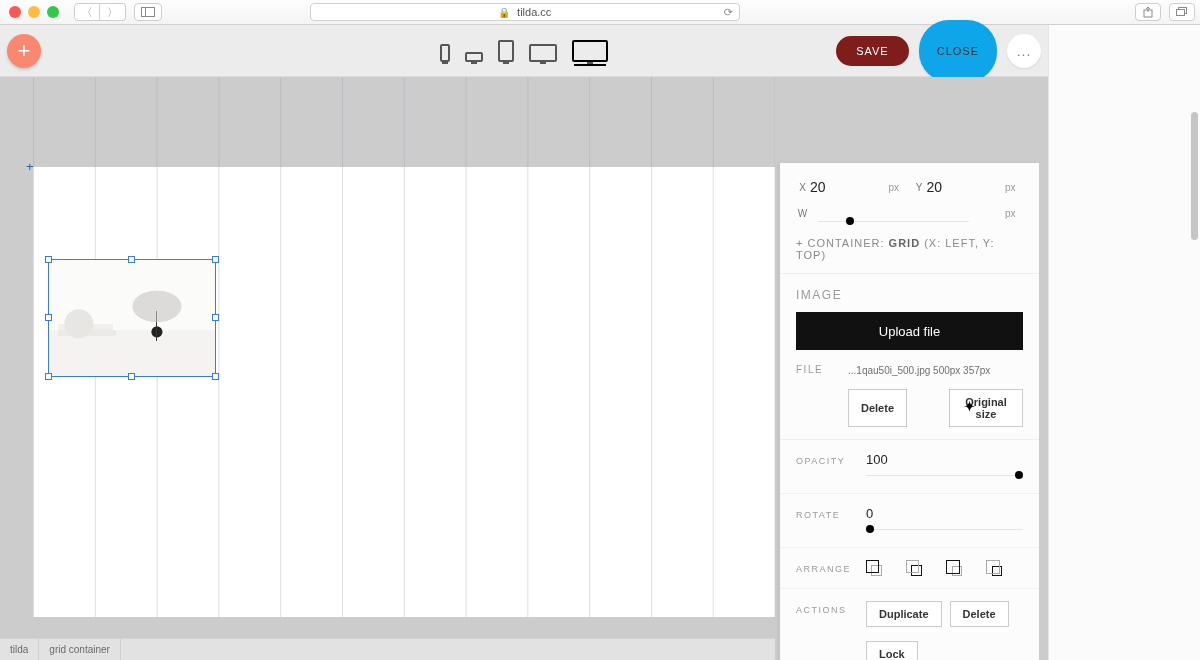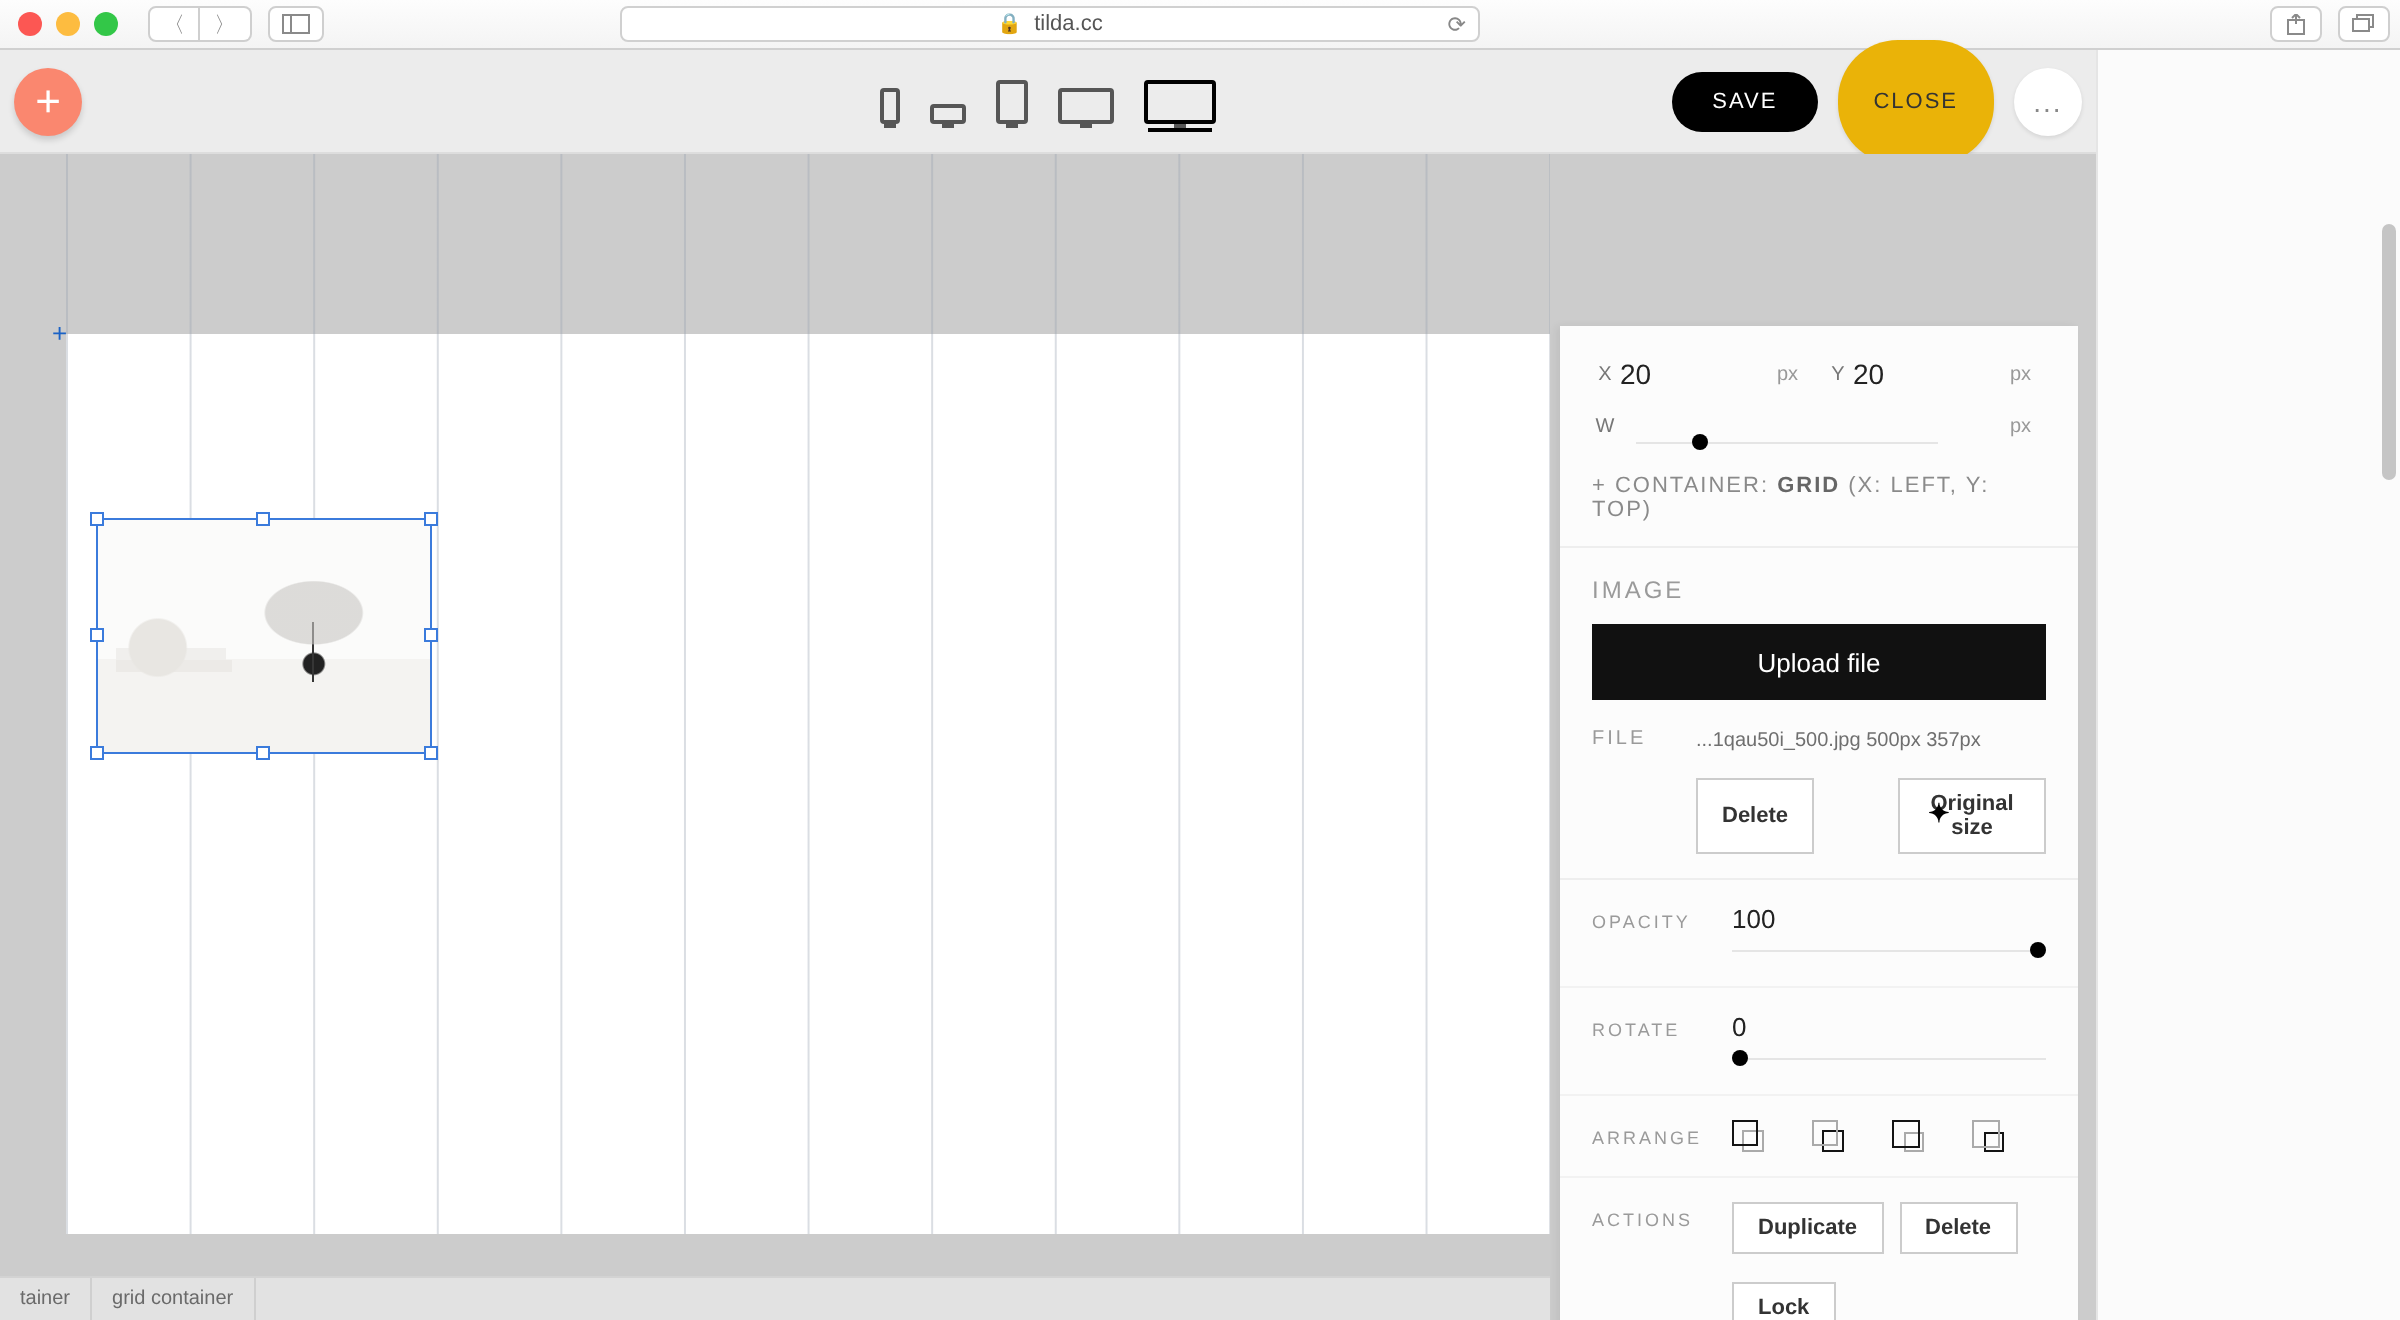--- a/index.html
+++ b/index.html
@@ -60,25 +60,25 @@
   .bp::after{content:""; position:absolute; left:50%; transform:translateX(-50%);
     bottom:-4px; width:6px; height:2px; background:#565656;}
   .bp.phone-p{width:10px;height:18px;}
   .bp.phone-l{width:18px;height:10px;}
   .bp.tablet {width:16px;height:22px;}
   .bp.laptop {width:28px;height:18px;}
   .bp.desktop{width:36px;height:22px; border-color:#000;}
   .bp-underline{position:absolute; bottom:-6px; left:0; right:0; height:2px; background:#000;}
   .top-actions{position:absolute; right:7px; display:flex; gap:10px; align-items:center;}
   .save-btn{
-    background:#000000; color:#fff; border:none; padding:9px 20px;
+    background:#7f1d1d; color:#fff; border:none; padding:9px 20px;
     border-radius:30px; font-size:11px; letter-spacing:1px;
   }
   .close-btn{
-    background:#eab308; color:#333; border:none; padding:25px 18px;
+    background:#0ea5e9; color:#333; border:none; padding:25px 18px;
     border-radius:30px; font-size:11px; letter-spacing:1px;
     box-shadow:0 1px 2px rgba(0,0,0,.1);
   }
   .more-btn{
     width:34px; height:34px; border-radius:50%; background:#fff;
     display:flex; align-items:center; justify-content:center;
     color:#888; box-shadow:0 1px 2px rgba(0,0,0,.1); font-size:14px; letter-spacing:1px;
   }
 
   
@@ -275,21 +275,21 @@
     <div class="handle h-tm"></div>
     <div class="handle h-tr"></div>
     <div class="handle h-ml"></div>
     <div class="handle h-mr"></div>
     <div class="handle h-bl"></div>
     <div class="handle h-bm"></div>
     <div class="handle h-br"></div>
   </div>
 
   <div class="footer-strip">
-    <span>tainer</span>
+    <span>tilda</span>
     <span>grid container</span>
   </div>
 
   <div class="panel">
 
     <div class="p-section">
       <div class="coord-row">
         <div class="half">
           <span class="lab">X</span>
           <input class="coord-input" value="20" style="">

